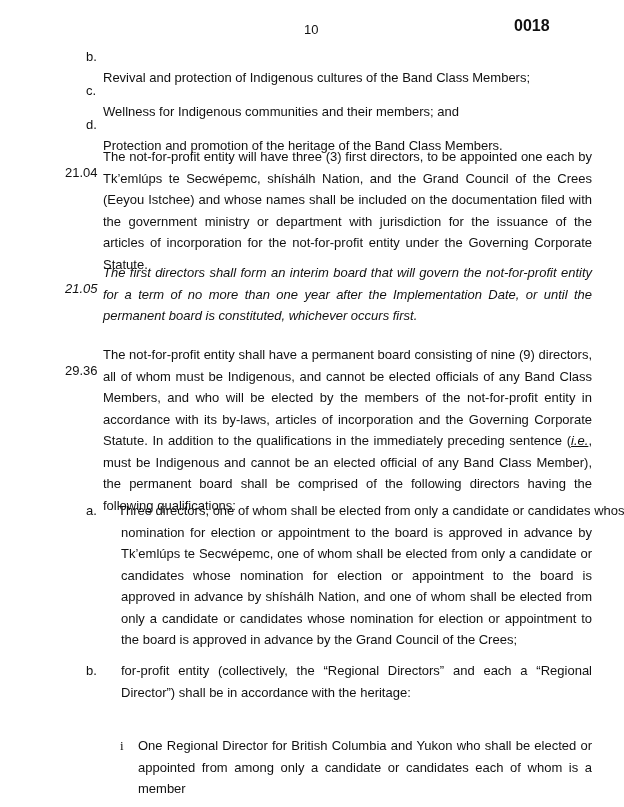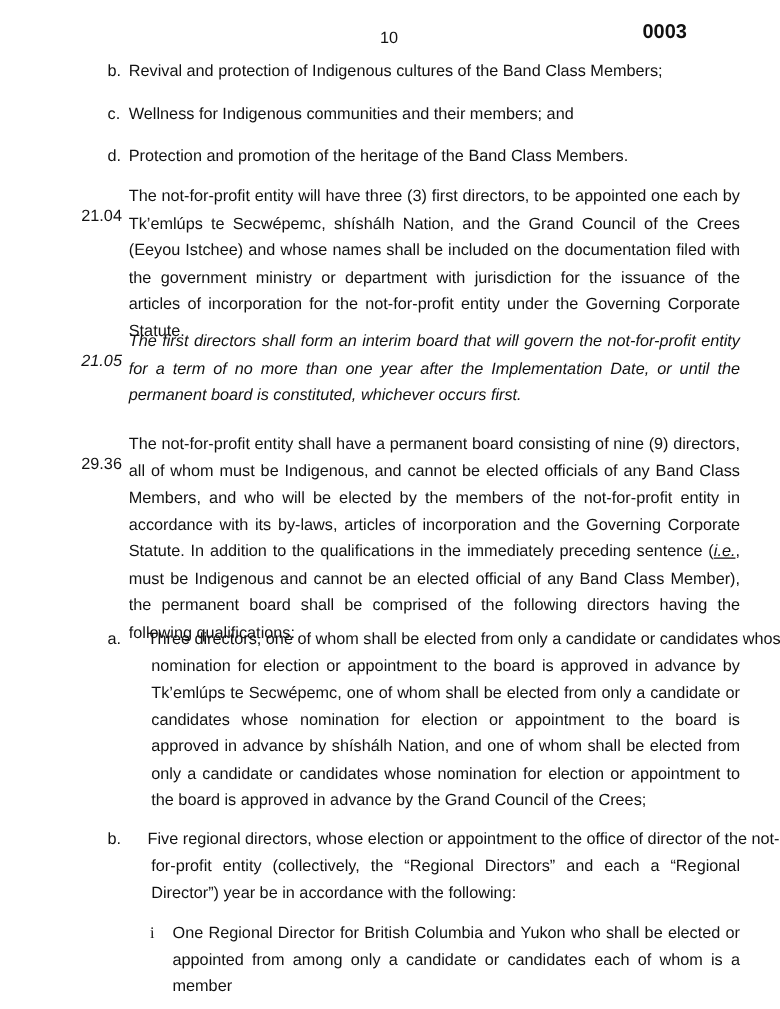--- a/index.html
+++ b/index.html
@@ -6,40 +6,40 @@
   body {
     width: 624px; height: 807px; overflow: hidden; position: relative;
     font-family: "Liberation Sans", sans-serif; color: #111111;
     font-size: 13px;
   }
   .page-number { position: absolute; left: 304px; top: 22px; font-size: 13px; }
   .doc-code { position: absolute; left: 514px; top: 17px; font-size: 16px; font-weight: bold; }
 
   .list-item { position: absolute; font-size: 13px; line-height: 20px; }
   .list-item .marker { position: absolute; left: 0; }
-  .list-item .text { position: absolute; left: 17px; white-space: nowrap; }
+  .list-item .text { position: absolute; left: 17px; white-space: nowrap; margin-top: 21px; }
 
   .section { position: absolute; left: 65px; width: 527px; font-size: 13px; line-height: 21.5px; }
   .section .num { position: absolute; left: 0; top: 16px; }
   .section .body { margin-left: 38px; text-align: justify; }
 
   .sub { position: absolute; font-size: 13px; line-height: 21.5px; }
   .sub .marker { position: absolute; left: 0; top: 0; }
   .sub .body { text-align: justify; }
   .sub .first { display: block; }
 
   .roman-marker { font-family: "Liberation Serif", serif; }
   b { font-weight: normal; }
   i { font-style: italic; text-decoration: underline; }
 </style>
 </head>
 <body>
 
 <div class="page-number">10</div>
-<div class="doc-code">0003</div>
+<div class="doc-code">0018</div>
 
 <div class="list-item" style="left:86px; top:47px;">
   <span class="marker">b.</span>
   <span class="text">Revival and protection of Indigenous cultures of the Band Class Members;</span>
 </div>
 <div class="list-item" style="left:86px; top:81px;">
   <span class="marker">c.</span>
   <span class="text">Wellness for Indigenous communities and their members; and</span>
 </div>
 <div class="list-item" style="left:86px; top:115px;">
@@ -65,20 +65,20 @@
 <div class="sub" style="left:86px; top:500px; width:506px;">
   <span class="marker">a.</span>
   <div class="body" style="padding-left:35px;">
     <span class="first" style="margin-left:-3px; text-align:left; white-space:nowrap;">Three directors, one of whom shall be elected from only a candidate or candidates whose</span><span>nomination for election or appointment to the board is approved in advance by Tk’emlúps te Secwépemc, one of whom shall be elected from only a candidate or candidates whose nomination for election or appointment to the board is approved in advance by shíshálh Nation, and one of whom shall be elected from only a candidate or candidates whose nomination for election or appointment to the board is approved in advance by the Grand Council of the Crees;</span>
   </div>
 </div>
 
 <div class="sub" style="left:86px; top:660px; width:506px;">
   <span class="marker">b.</span>
   <div class="body" style="padding-left:35px;">
-    <span class="first" style="margin-left:-3px; text-align:left; white-space:nowrap;">Five regional directors, whose election or appointment to the office of director of the not-</span><span>for-profit entity (collectively, the “</span><b>Regional Directors</b><span>” and each a “</span><b>Regional Director</b><span>”) year be in accordance with the following:</span>
+    <span>for-profit entity (collectively, the “</span><b>Regional Directors</b><span>” and each a “</span><b>Regional Director</b><span>”) shall be in accordance with the heritage:</span>
   </div>
 </div>
 
 <div class="sub" style="left:120px; top:735px; width:472px;">
   <span class="marker roman-marker">i</span>
   <div class="body" style="padding-left:18px;">One Regional Director for British Columbia and Yukon who shall be elected or appointed from among only a candidate or candidates each of whom is a member</div>
 </div>
 
 </body></html>

